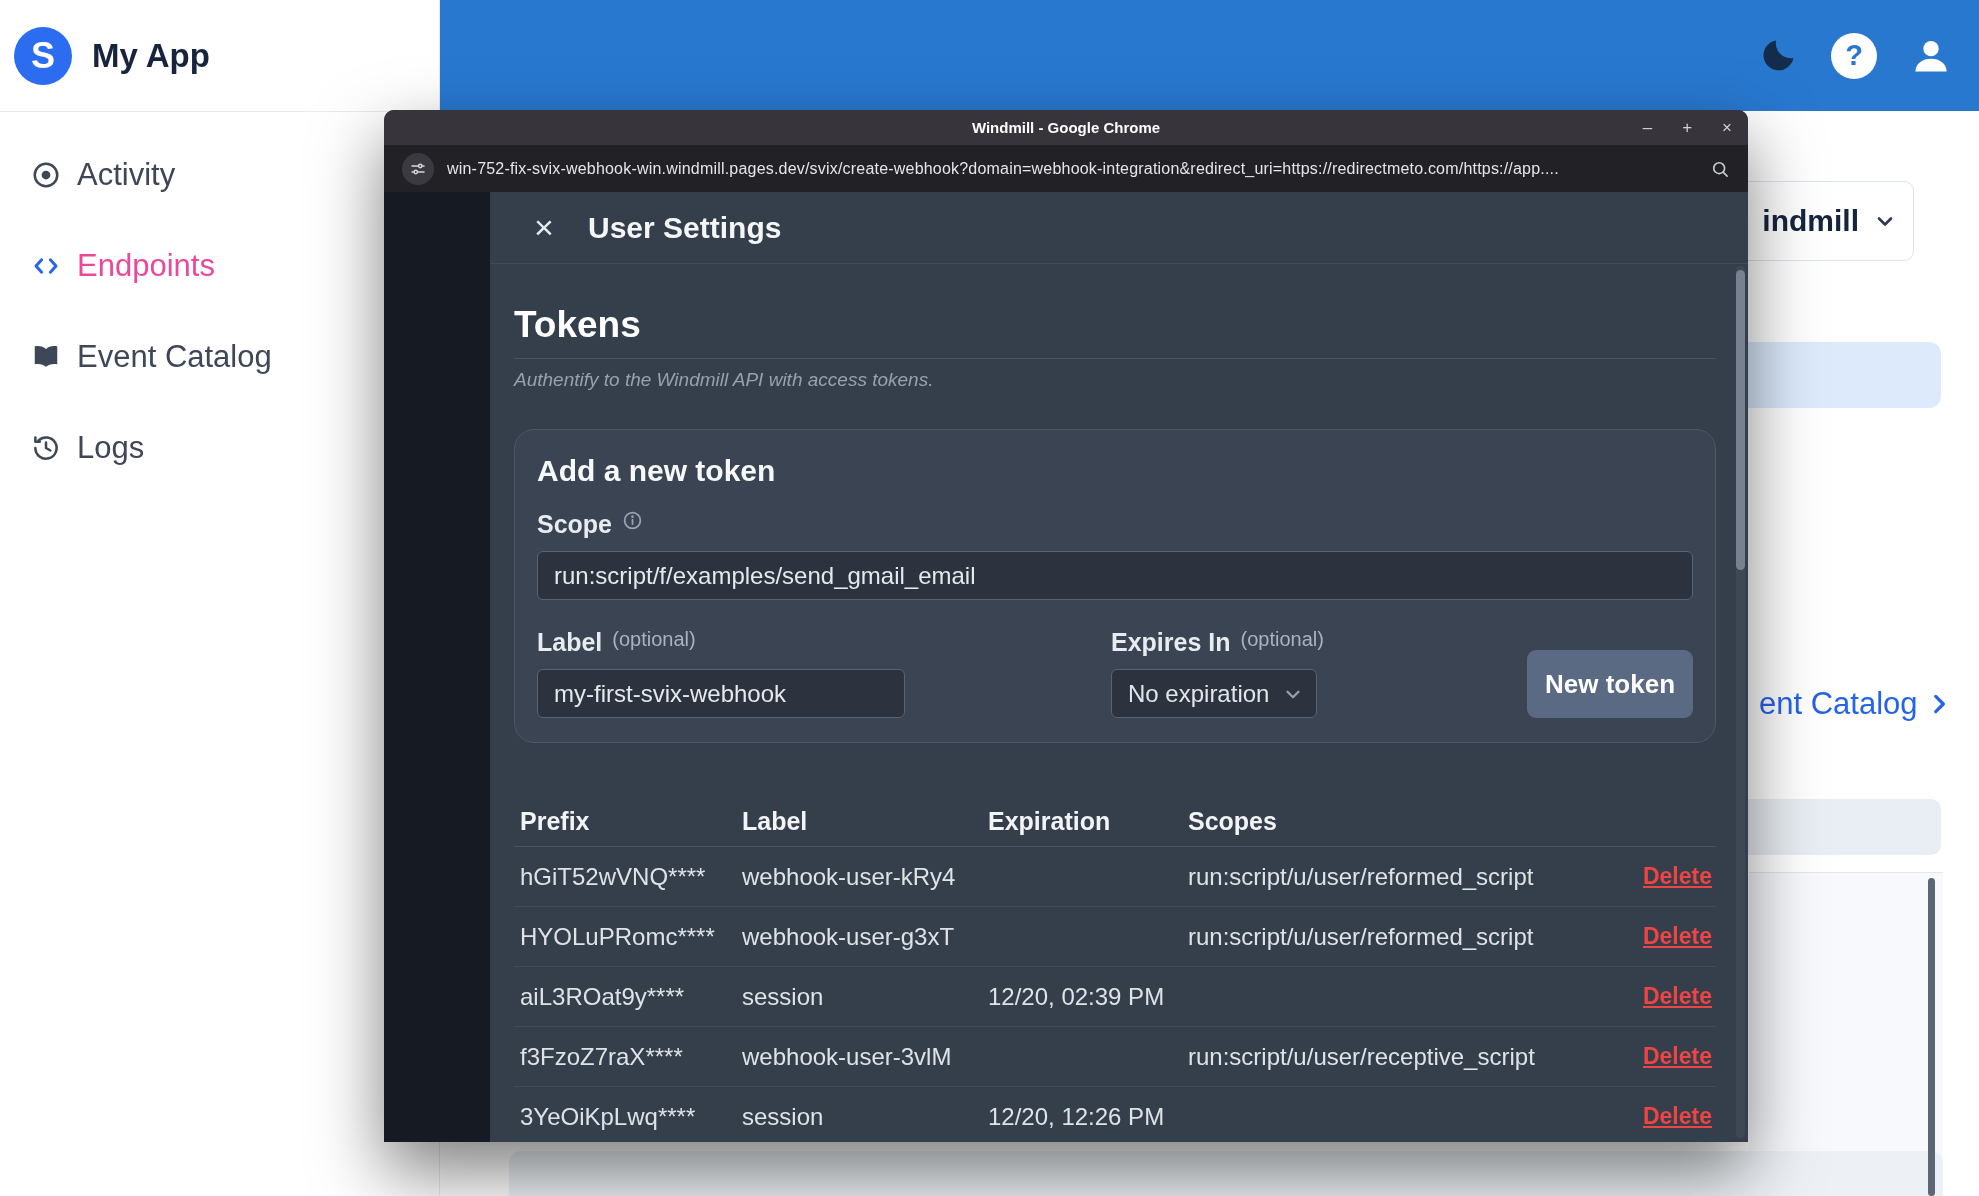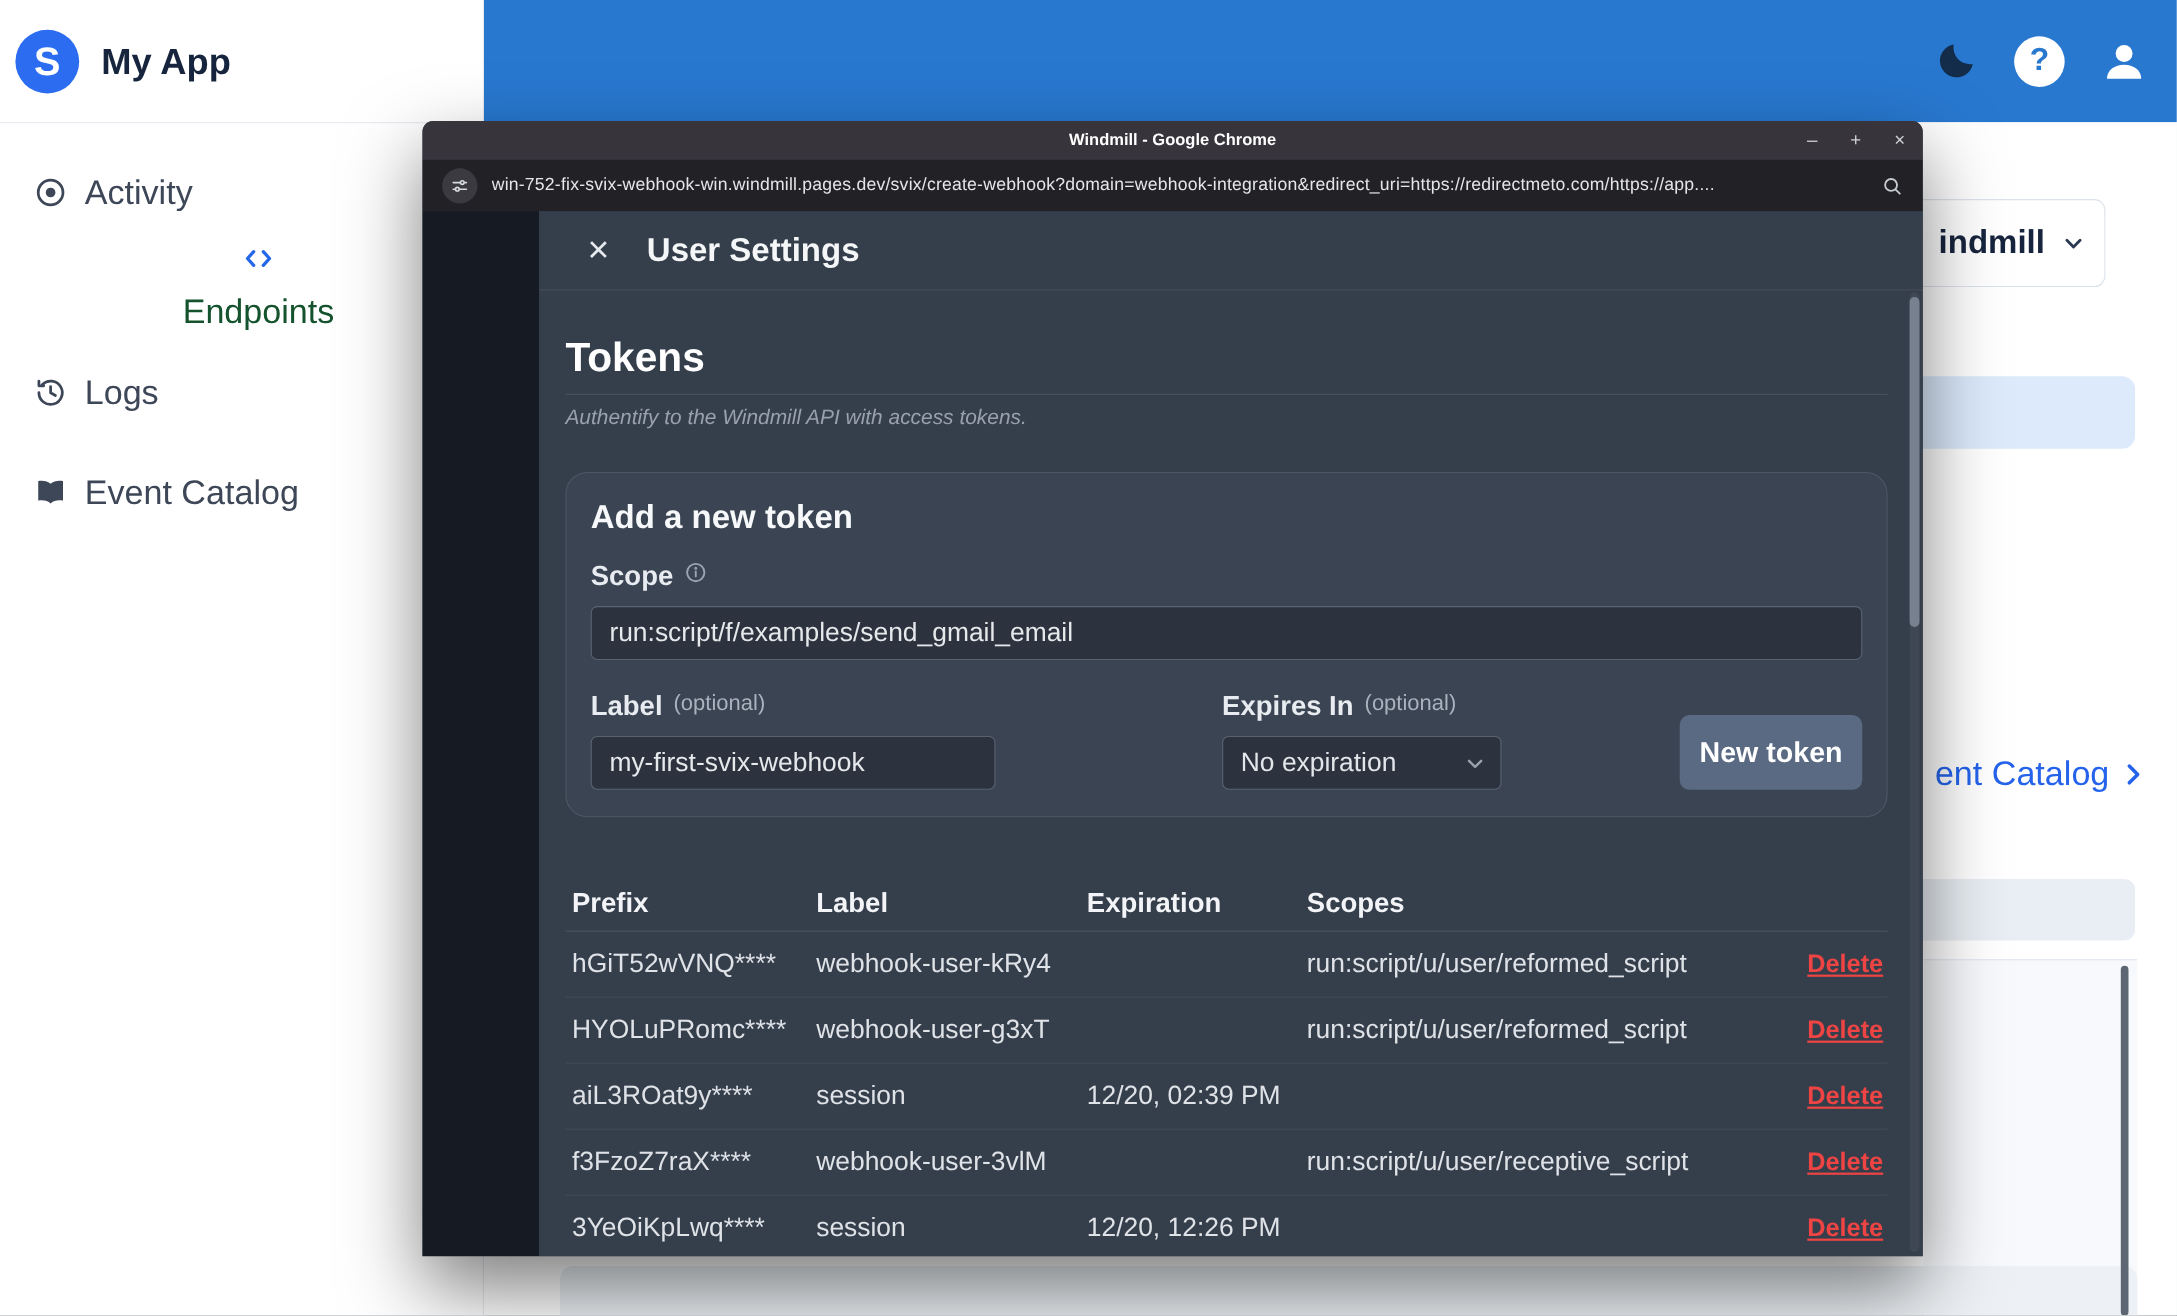--- a/index.html
+++ b/index.html
@@ -21,21 +21,21 @@
   .bg-scrollbar { position:absolute; left:1928px; top:878px; width:7px; height:318px; background:#5d6673; border-radius:4px; z-index:3; }
   .bg-bottombox { position:absolute; left:509px; top:1151px; width:1434px; height:45px; background:#edf1f5; border-radius:12px 12px 0 0; z-index:2; }
 
   
   .sidebar { position:absolute; left:0; top:0; width:440px; height:1196px; background:#fff; border-right:1px solid #e7ebf0; z-index:10; }
   .sidebar-head { height:112px; display:flex; align-items:center; gap:20px; padding-left:14px; border-bottom:1px solid #e7ebf0; }
   .logo { width:58px; height:58px; border-radius:50%; background:#2b6cf0; color:#fff; font-weight:800; font-size:36px; display:flex; align-items:center; justify-content:center; }
   .appname { font-size:33px; font-weight:700; color:#16243d; }
   .nav { padding-top:17px; }
   .nav-item { height:91px; display:flex; align-items:center; gap:16px; padding-left:31px; font-size:31px; color:#3d4757; cursor:pointer; }
-  .nav-item.active { color:#14532d;flex-direction:column; }
+  .nav-item.active { color:#ec4899; }
   .nav-item svg { flex:0 0 auto; }
   .powered { position:absolute; left:100px; top:1212px; font-size:31px; color:#3b82f6; }
 
   
   .chrome { position:absolute; left:384px; top:110px; width:1364px; height:1032px; z-index:30; border-radius:10px 10px 0 0; overflow:hidden; box-shadow:0 30px 70px rgba(0,0,0,.5); display:flex; flex-direction:column; background:#333b48; }
   .titlebar { flex:0 0 35px; background:#38343b; position:relative; }
   .titlebar-title { position:absolute; left:0; right:0; top:0; height:35px; display:flex; align-items:center; justify-content:center; color:#fff; font-size:15px; font-weight:700; }
   .controls { position:absolute; right:16px; top:0; height:35px; display:flex; align-items:center; gap:30px; color:#cfd2d6; font-size:17px; }
   .controls span { cursor:pointer; line-height:1; }
   .urlbar { flex:0 0 47px; background:#222126; display:flex; align-items:center; gap:13px; padding:0 18px; }
@@ -58,21 +58,21 @@
   .card-title { font-size:30px; font-weight:700; color:#f6f8fa; }
   .field-label { display:flex; align-items:flex-start; gap:10px; font-size:25px; font-weight:600; color:#e8ebef; }
   .opt { font-size:20px; font-weight:400; color:#aab2bd; }
   .scope-label { margin-top:22px; }
   .text-input { display:block; height:49px; background:#2c333e; border:1px solid #5a6371; border-radius:6px; color:#e6e9ec; font-size:24px; padding:0 16px; font-family:"Liberation Sans", sans-serif; }
   .scope-input { margin-top:12px; width:100%; }
   .row2 { display:flex; margin-top:28px; }
   .label-group { width:368px; }
   .label-group .text-input { width:368px; margin-top:12px; }
   .expires-group { margin-left:206px; }
-  .select { margin-top:12px; width:254px; height:49px; background:#2c333e; border:1px solid #5a6371; border-radius:6px; display:flex; align-items:center; justify-content:space-between; padding:0 12px 0 16px; color:#e2e6ea; font-size:24px; cursor:pointer; }
+  .select { margin-top:12px; width:206px; height:49px; background:#2c333e; border:1px solid #5a6371; border-radius:6px; display:flex; align-items:center; justify-content:space-between; padding:0 12px 0 16px; color:#e2e6ea; font-size:24px; cursor:pointer; }
   .new-token { margin-left:auto; align-self:flex-end; width:166px; height:68px; background:#5a6a83; border:none; border-radius:9px; color:#fff; font-size:26px; font-weight:700; font-family:"Liberation Sans", sans-serif; cursor:pointer; }
 
   .tokens-table { margin-top:54px; }
   .trow { display:grid; grid-template-columns:222px 246px 200px 1fr 100px; align-items:center; }
   .thead { height:50px; border-bottom:1px solid #4a5361; font-size:25px; font-weight:700; color:#f2f4f7; }
   .tdata { height:60px; border-bottom:1px solid #424b59; font-size:24px; color:#dfe3e8; }
   .tcell { padding-left:6px; overflow:hidden; white-space:nowrap; }
   .delete-link { justify-self:end; color:#ef4444; font-weight:700; font-size:23px; text-decoration:underline; cursor:pointer; padding-right:4px; }
 
   .modal-scrollbar { position:absolute; top:74px; right:3px; bottom:4px; width:9px; background:rgba(255,255,255,.05); border-radius:5px; }
@@ -130,32 +130,32 @@
         <span>Activity</span>
       </div>
       <div class="nav-item active">
         <svg viewBox="0 0 24 24" width="30" height="30" fill="none" stroke="#2468e9" stroke-width="2.4" stroke-linecap="round" stroke-linejoin="round">
             <path d="M8.5 7 4 12l4.5 5"></path>
             <path d="m15.5 7 4.5 5-4.5 5"></path>
           </svg>
         <span>Endpoints</span>
       </div>
       <div class="nav-item">
+        <svg viewBox="0 0 24 24" width="30" height="30" fill="#3d4757">
+            <path d="M12 5.5C10.5 4 8 3.2 5.5 3.2c-1 0-2 .1-2.5.3v14.3c.5-.2 1.5-.3 2.5-.3 2.5 0 5 .8 6.5 2.3 1.5-1.5 4-2.3 6.5-2.3 1 0 2 .1 2.5.3V3.5c-.5-.2-1.5-.3-2.5-.3C16 3.2 13.5 4 12 5.5z"></path>
+          </svg>
+        <span>Event Catalog</span>
+      </div>
+      <div class="nav-item">
         <svg viewBox="0 0 24 24" width="30" height="30" fill="none" stroke="#3d4757" stroke-width="2" stroke-linecap="round" stroke-linejoin="round">
             <path d="M3.5 12a8.5 8.5 0 1 0 2.5-6"></path>
             <path d="M3.5 3.5V7h3.5"></path>
             <path d="M12 7.5V12l3.5 2"></path>
           </svg>
         <span>Logs</span>
-      </div>
-      <div class="nav-item">
-        <svg viewBox="0 0 24 24" width="30" height="30" fill="#3d4757">
-            <path d="M12 5.5C10.5 4 8 3.2 5.5 3.2c-1 0-2 .1-2.5.3v14.3c.5-.2 1.5-.3 2.5-.3 2.5 0 5 .8 6.5 2.3 1.5-1.5 4-2.3 6.5-2.3 1 0 2 .1 2.5.3V3.5c-.5-.2-1.5-.3-2.5-.3C16 3.2 13.5 4 12 5.5z"></path>
-          </svg>
-        <span>Event Catalog</span>
       </div>
     </nav>
     <div class="powered">Powered by Svix</div>
   </aside>
 
   <div class="chrome">
     <div class="titlebar">
       <div class="titlebar-title">Windmill - Google Chrome</div>
       <div class="controls">
         <span>–</span>

